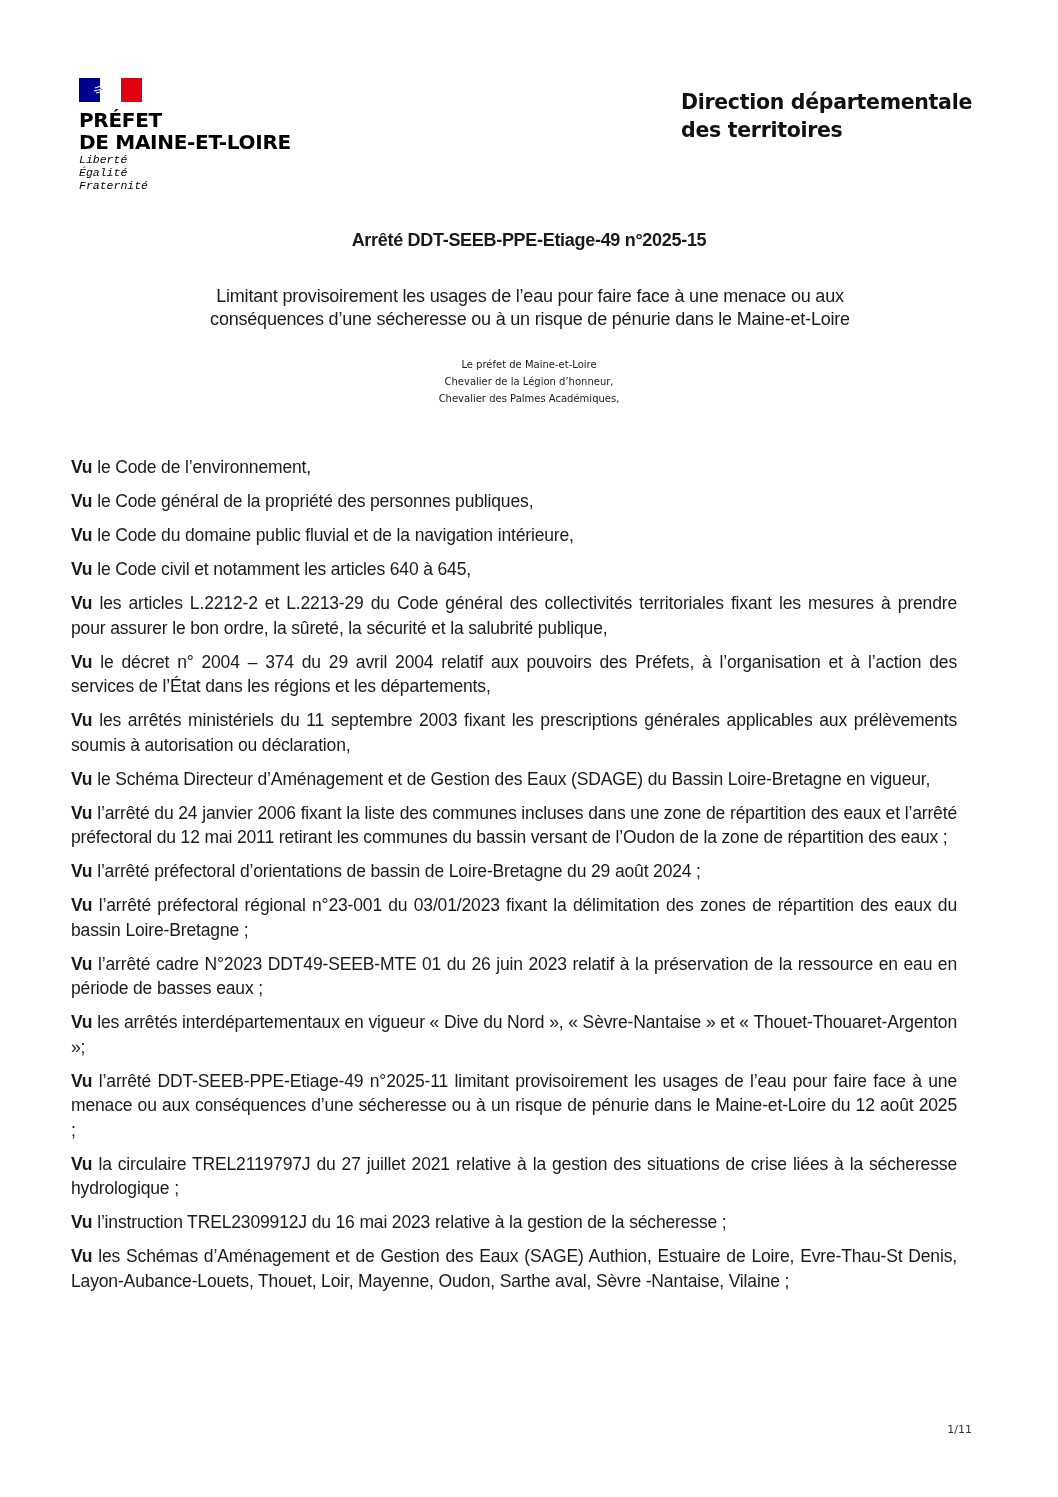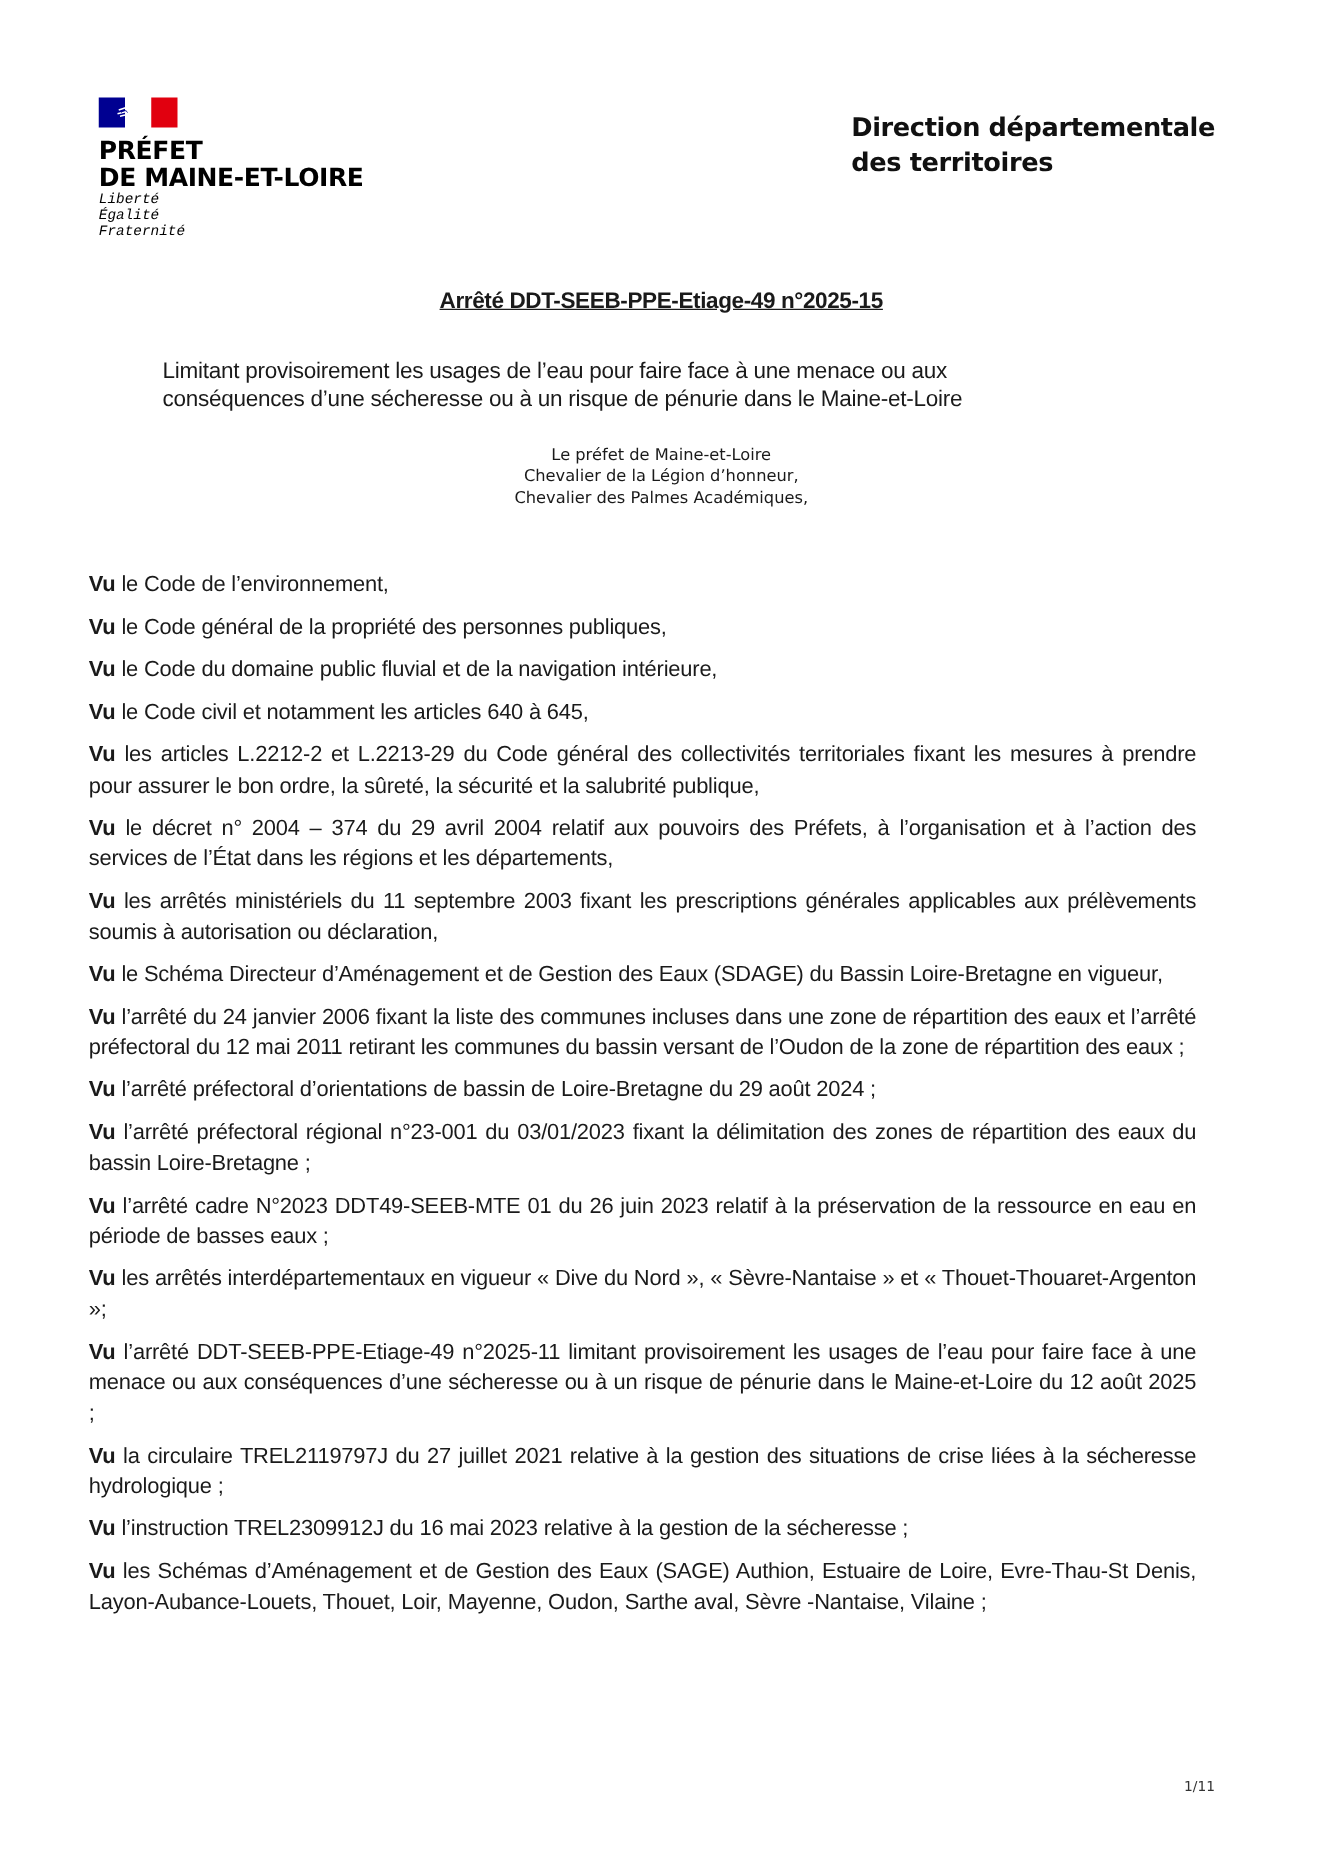--- a/index.html
+++ b/index.html
@@ -27,29 +27,29 @@
     font-size: 11.5px; line-height: 13px; color: #000;
   }
   .direction {
     position: absolute; right: 86px; top: 88px; text-align: left;
     font-family: "DejaVu Sans", sans-serif; font-weight: bold;
     font-size: 20.5px; line-height: 28px; color: #111; letter-spacing: -0.3px;
   }
   .arrete-title {
     position: absolute; left: 0; width: 1058px; top: 230px; text-align: center;
     font-family: "Liberation Sans Narrow", "Liberation Sans", sans-serif;
-    font-weight: bold; font-size: 18px; letter-spacing: -0.3px; text-decoration: underline;
+    font-weight: bold; font-size: 18px; letter-spacing: -0.3px;
   }
   .subtitle {
-    position: absolute; left: 130px; width: 800px; top: 285px; 
+    position: absolute; left: 130px; width: 800px; top: 285px; text-align: center;
     font-size: 18px; line-height: 23px; letter-spacing: -0.2px;
   }
   .prefet-block {
     position: absolute; left: 0; width: 1058px; top: 356px; text-align: center;
-    font-family: "DejaVu Sans", sans-serif; font-size: 13px; line-height: 17px;
+    font-family: "DejaVu Sans", sans-serif; font-size: 10px; line-height: 17px;
   }
   .vu-list { position: absolute; left: 71px; width: 886px; top: 455px; }
   .vu {
     font-size: 17.5px; line-height: 24.5px; text-align: justify;
     margin: 0 0 9.5px 0; letter-spacing: -0.15px;
   }
   .vu b { font-weight: bold; }
   .page-number {
     position: absolute; right: 86px; top: 1423px;
     font-family: "DejaVu Sans", sans-serif; font-size: 11px; color: #333;

